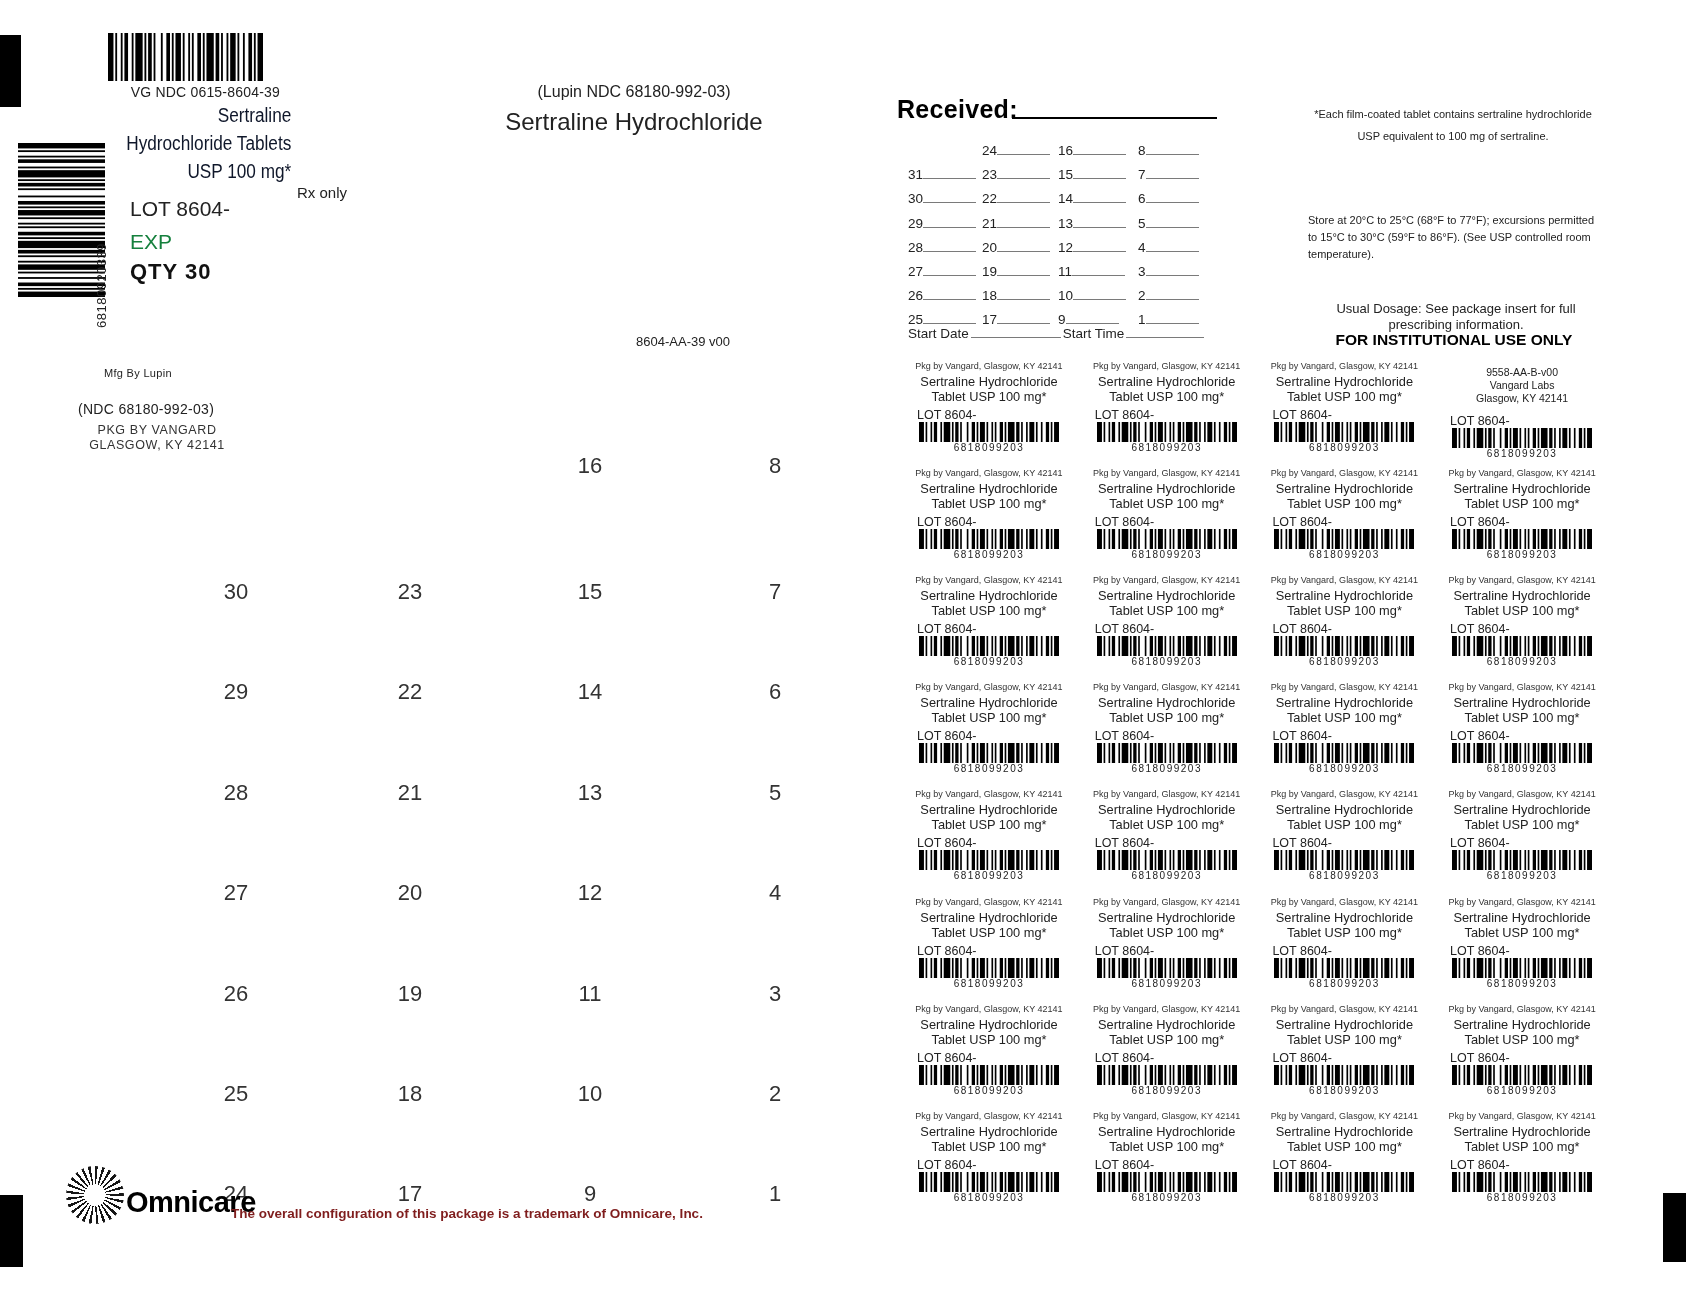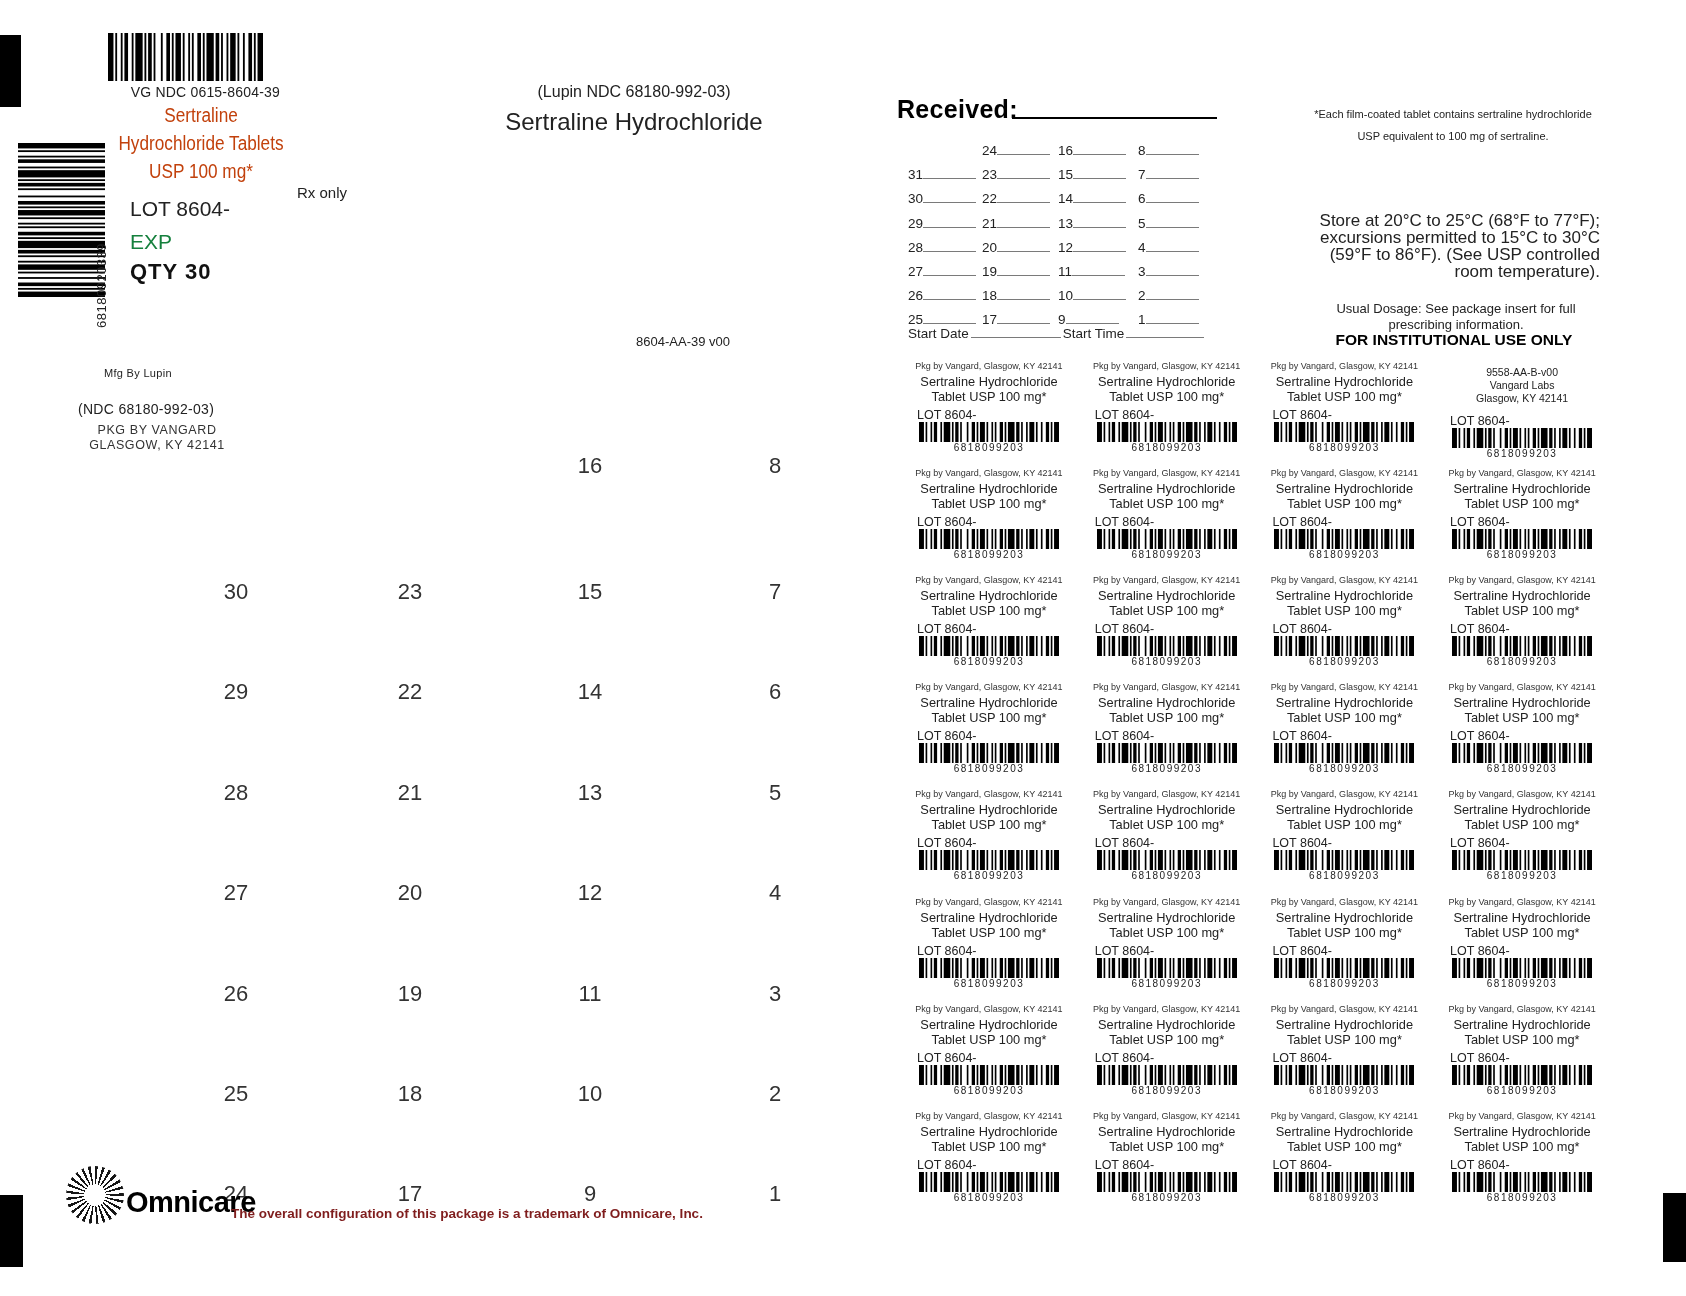--- a/index.html
+++ b/index.html
@@ -8,21 +8,21 @@
           font-family:"Liberation Sans",sans-serif;color:#111;overflow:hidden}
   .abs{position:absolute}
   .regmark{position:absolute;background:#000}
 
   
   .bc svg{display:block;width:100%;height:100%}
 
   
   .tl-bc{left:108px;top:33px;width:155px;height:48px}
   .tl-cap{left:100px;top:84px;width:180px;text-align:right;font-size:14px;letter-spacing:.2px;color:#222}
-  .tl-prod{left:96px;top:101px;width:210px;text-align:center;color:#c2410c}
+  .tl-prod{left:96px;top:101px;width:210px;text-align:right;color:#0f172a}
   .tl-prod div{font-size:20px;line-height:28px;transform:scaleX(.86)}
   .rx{left:297px;top:184px;font-size:15px;color:#222}
   .v-bc{left:18px;top:143px;width:87px;height:154px}
   .v-num{left:94px;top:163px;height:165px;font-size:13px;letter-spacing:.5px;
          writing-mode:vertical-rl;transform:rotate(180deg);color:#222}
   .lot-l{left:130px;top:197px;font-size:21px;color:#222}
   .exp-l{left:130px;top:230px;font-size:21px;color:#15803d}
   .qty-l{left:130px;top:259px;font-size:22px;font-weight:bold;letter-spacing:1px}
   .mfg{left:104px;top:367px;font-size:11px;letter-spacing:.3px;color:#222}
   .ndc2{left:78px;top:401px;font-size:14px;letter-spacing:.3px;color:#222}
@@ -41,21 +41,21 @@
   .rcv-line{left:1012px;top:94px;width:205px;height:25px;border-bottom:2.5px solid #000}
   .rc-cell{position:absolute;white-space:nowrap}
   .rc-num{font-size:13.5px;color:#222}
   .rc-line{display:inline-block;width:53px;height:12px;border-bottom:1.5px solid #7a7a7a}
   .startrow{left:908px;top:326px;font-size:13.5px;white-space:nowrap;color:#222}
   .start-line1{display:inline-block;width:90px;height:12px;border-bottom:1.5px solid #7a7a7a;margin:0 2px}
   .start-line2{display:inline-block;width:78px;height:12px;border-bottom:1.5px solid #7a7a7a;margin-left:2px}
 
   
   .foot{left:1306px;top:103px;width:294px;text-align:center;font-size:11px;line-height:22px;color:#222}
-  .store{left:1308px;top:212px;width:292px;text-align:right;font-size:17px;line-height:17px;color:#222}
+  .store{left:1308px;top:212px;width:292px;text-align:left;font-size:11px;line-height:17px;color:#222}
   .dose{left:1330px;top:301px;width:252px;text-align:center;font-size:13px;line-height:16px;color:#222}
   .inst{left:1308px;top:331px;width:292px;text-align:center;font-size:15.5px;font-weight:bold;color:#000}
 
   
   #unit-grid{left:914px;top:361px;width:710px;height:870px}
   .unit-cell{position:absolute;width:150px;text-align:center}
   .u-pkg{font-size:9px;white-space:nowrap;color:#333;margin-bottom:3px}
   .u-name{font-size:12.8px;line-height:15px;white-space:nowrap;color:#222}
   .u-lot{font-size:12.5px;text-align:left;margin:4px 0 0 3px;color:#222}
   .u-bc{width:140px;height:20px;margin:0 auto}

